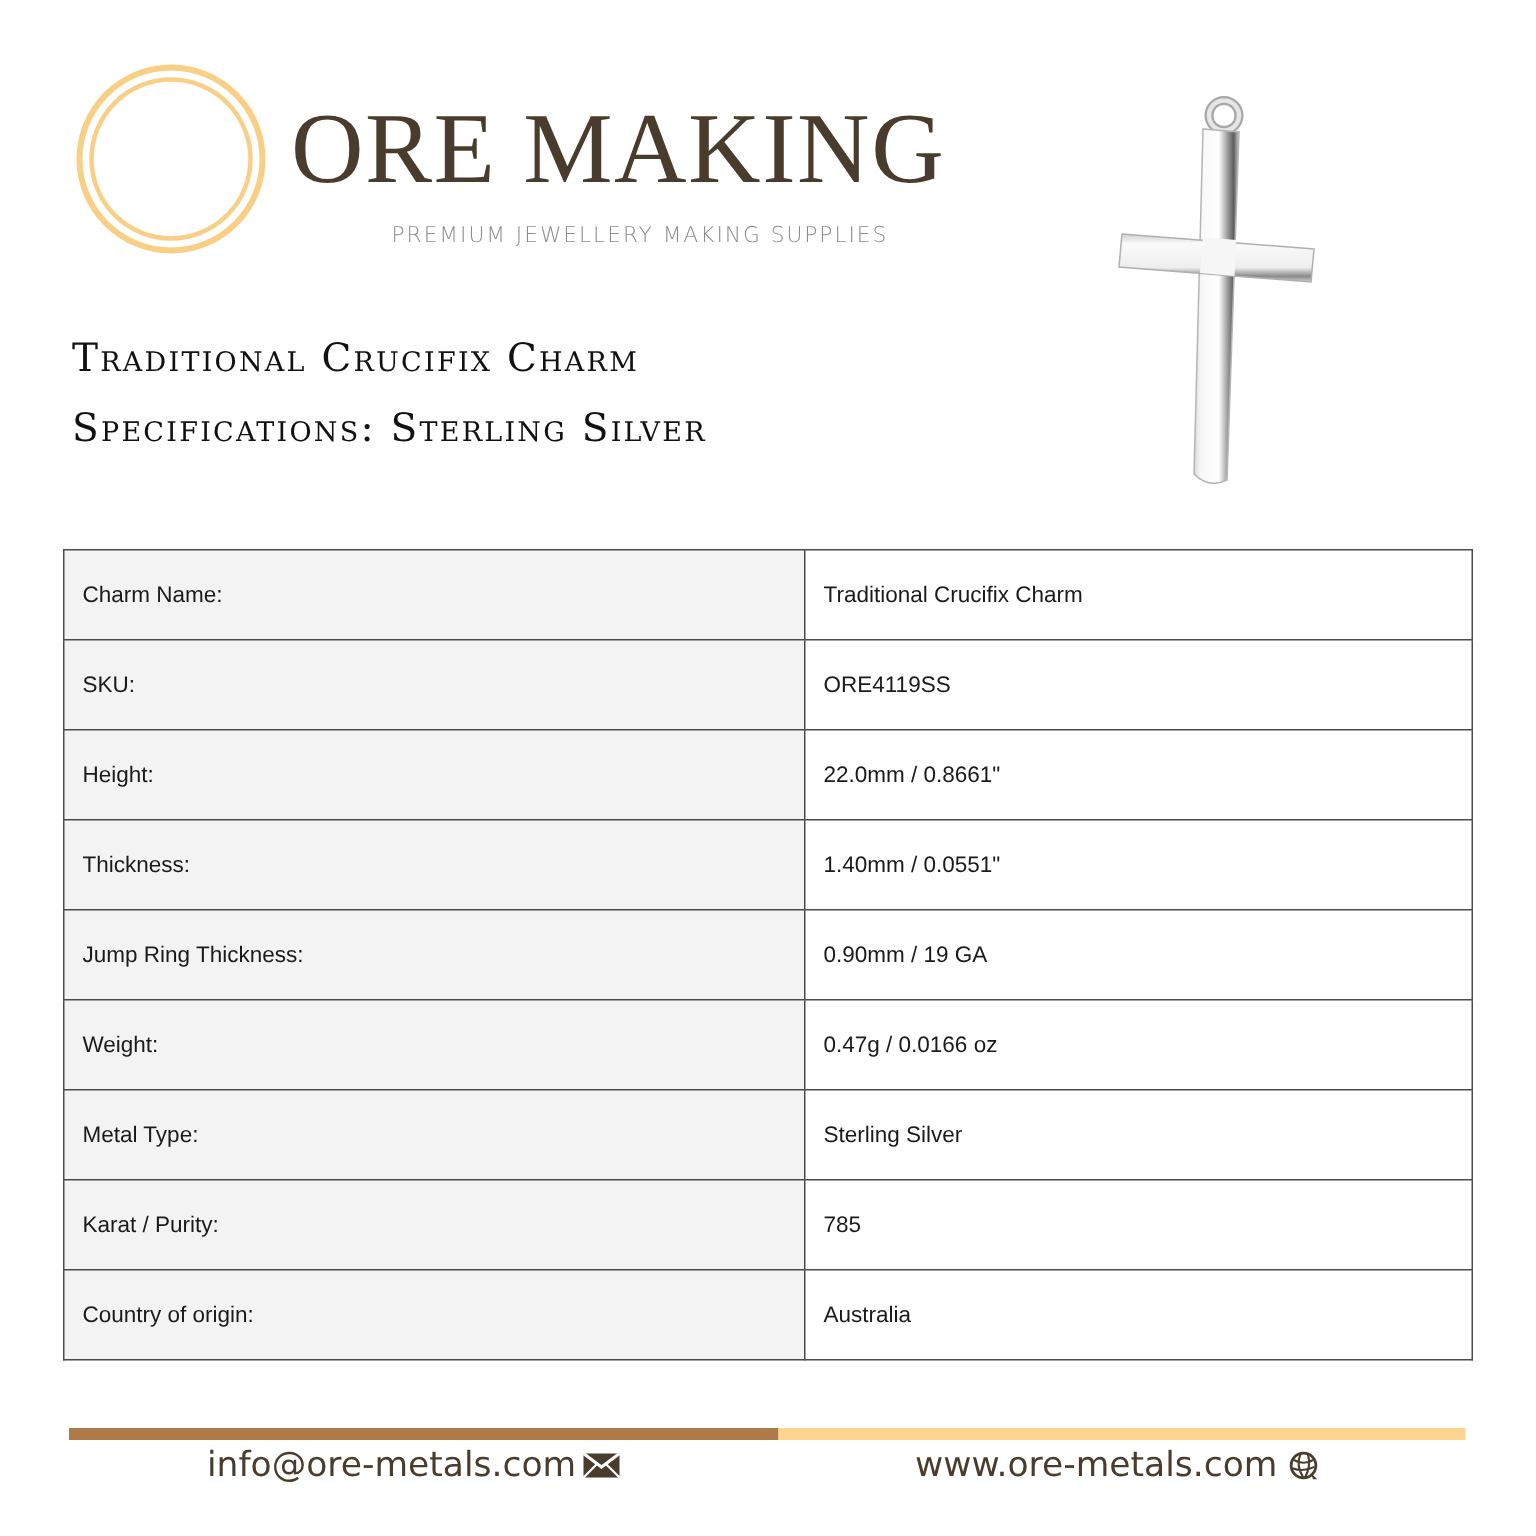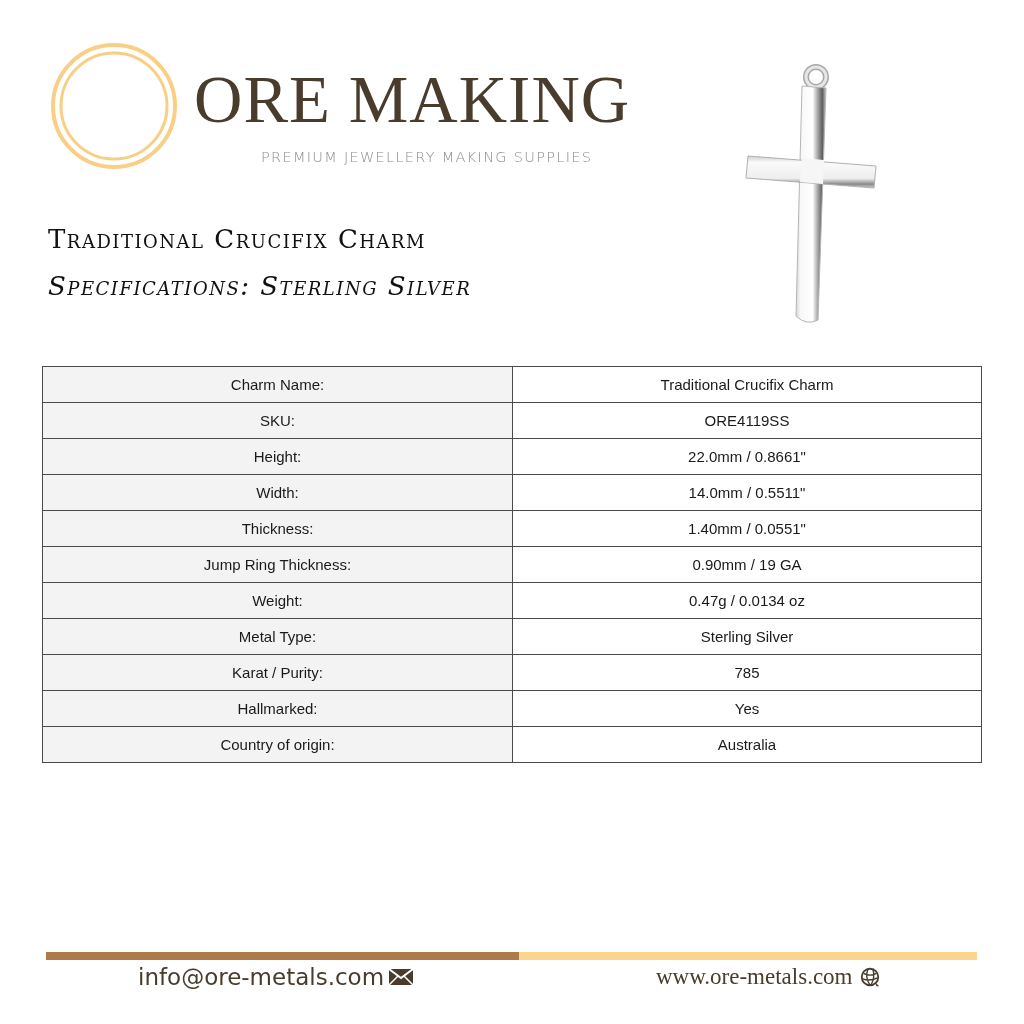--- a/index.html
+++ b/index.html
@@ -62,39 +62,39 @@
       position: absolute;
       left: 48px;
       font-family: "DejaVu Serif", serif;
       font-variant: small-caps;
       font-size: 26px;
       color: #111111;
       letter-spacing: 1.5px;
       white-space: nowrap;
     }
     .title-1 { top: 224px; }
-    .title-2 { top: 271px; font-style: italic; }
+    .title-2 { top: 271px; }
 
     .spec-table {
       position: absolute;
       left: 42px;
       top: 366px;
       width: 940px;
       border-collapse: collapse;
       table-layout: fixed;
     }
     .spec-table td {
       border: 1.5px solid #4a4a4a;
       height: 35px;
-      text-align: center;
+      text-align: left;
       vertical-align: middle;
       font-family: "Liberation Sans", sans-serif;
       font-size: 15px;
       color: #1a1a1a;
-      padding: 0;
+      padding: 12px;
     }
     .spec-table td.label {
       background: #f3f3f3;
       width: 469px;
     }
     .spec-table td.value {
       background: #ffffff;
     }
     .footer-bar {
       position: absolute;
@@ -116,21 +116,21 @@
       top: 964px;
       font-family: "DejaVu Sans", sans-serif;
       font-size: 23px;
       color: #4a3c2c;
       white-space: nowrap;
       display: flex;
       align-items: center;
       gap: 4px;
     }
     .footer-email { left: 138px; }
-    .footer-web { left: 656px; font-family: Liberation Serif, serif; }
+    .footer-web { left: 610px; }
     .footer-icon {
       display: inline-block;
       width: 26px;
       height: 22px;
     }
   </style>
 </head>
 <body>
 
 <div class="logo">
@@ -181,46 +181,38 @@
     </tr>
     <tr>
       <td class="label">SKU:</td>
       <td class="value">ORE4119SS</td>
     </tr>
     <tr>
       <td class="label">Height:</td>
       <td class="value">22.0mm / 0.8661"</td>
     </tr>
     <tr>
-      <td class="label">Width:</td>
-      <td class="value">14.0mm / 0.5511"</td>
-    </tr>
-    <tr>
       <td class="label">Thickness:</td>
       <td class="value">1.40mm / 0.0551"</td>
     </tr>
     <tr>
       <td class="label">Jump Ring Thickness:</td>
       <td class="value">0.90mm / 19 GA</td>
     </tr>
     <tr>
       <td class="label">Weight:</td>
-      <td class="value">0.47g / 0.0134 oz</td>
+      <td class="value">0.47g / 0.0166 oz</td>
     </tr>
     <tr>
       <td class="label">Metal Type:</td>
       <td class="value">Sterling Silver</td>
     </tr>
     <tr>
       <td class="label">Karat / Purity:</td>
       <td class="value">785</td>
-    </tr>
-    <tr>
-      <td class="label">Hallmarked:</td>
-      <td class="value">Yes</td>
     </tr>
     <tr>
       <td class="label">Country of origin:</td>
       <td class="value">Australia</td>
     </tr>
   </tbody>
 </table>
 
 <div class="footer-bar left"></div>
 <div class="footer-bar right"></div>

